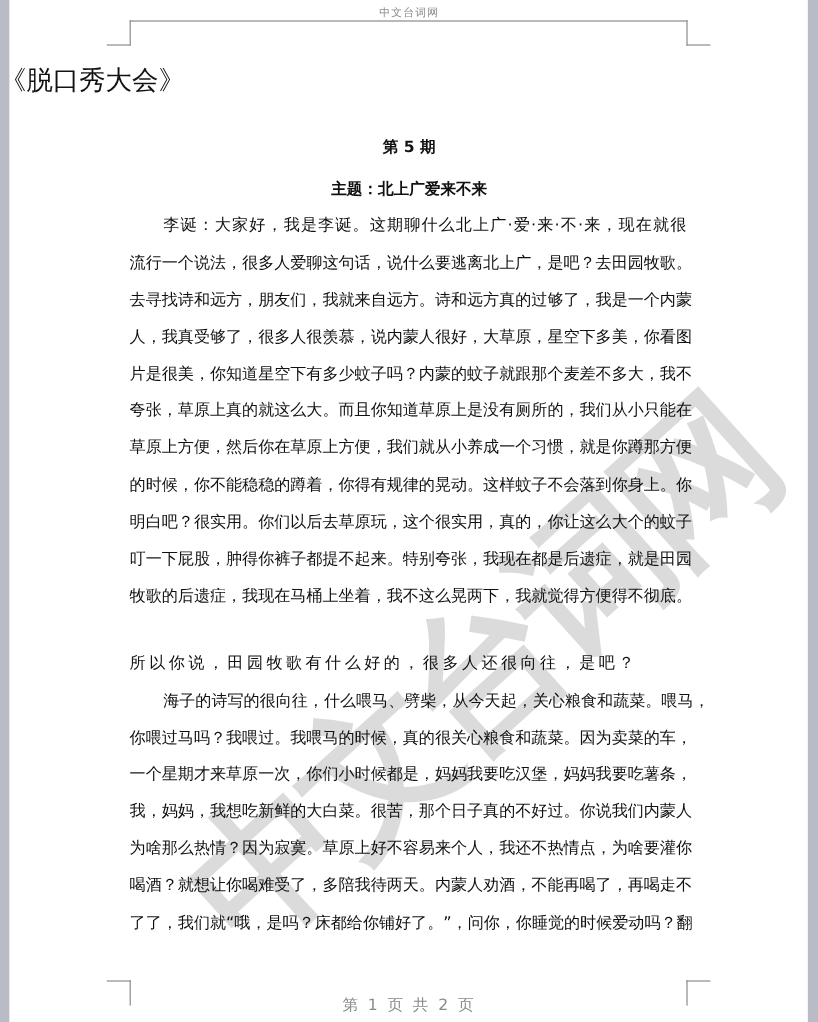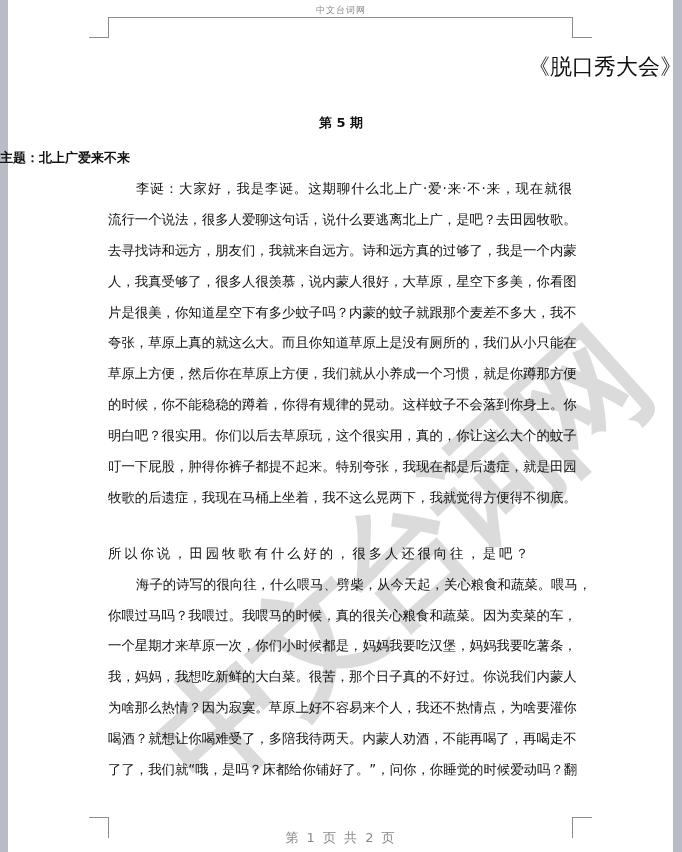--- a/index.html
+++ b/index.html
@@ -15,30 +15,30 @@
   .page { position: absolute; left: 8px; top: 0; width: 665px; height: 852px; background: #fff; }
 
   .header-text {
     position: absolute; top: 4px; left: 0; width: 682px; text-align: center;
     font-size: 9px; color: #8a8a8a; letter-spacing: 1px;
   }
   .hline { position: absolute; background: #8c8c8c; height: 1px; }
   .vline { position: absolute; background: #8c8c8c; width: 1px; }
 
   .title {
-    position: absolute; top: 52px; left: 0; width: 682px; text-align: right;
+    position: absolute; top: 52px; left: 0; width: 682px; text-align: left;
     font-family: "DejaVu Serif", "Liberation Serif", serif;
     font-size: 22px; letter-spacing: 0px; color: #111;
   }
   .episode {
     position: absolute; top: 114px; left: 0; width: 682px; text-align: center;
     font-size: 13px; font-weight: bold; color: #111;
   }
   .theme {
-    position: absolute; top: 149px; left: 0; width: 682px; text-align: left;
+    position: absolute; top: 149px; left: 0; width: 682px; text-align: center;
     font-size: 13px; font-weight: bold; color: #111;
   }
 
   .body-text { position: absolute; left: 108px; top: 179px; width: 464px; }
   .line {
     height: 30.9px; line-height: 20px; font-size: 13.4px; color: #111;
     text-align: justify; text-align-last: justify; white-space: nowrap;
     display: flex; justify-content: space-between;
   }
   .line.indent { padding-left: 28px; }

